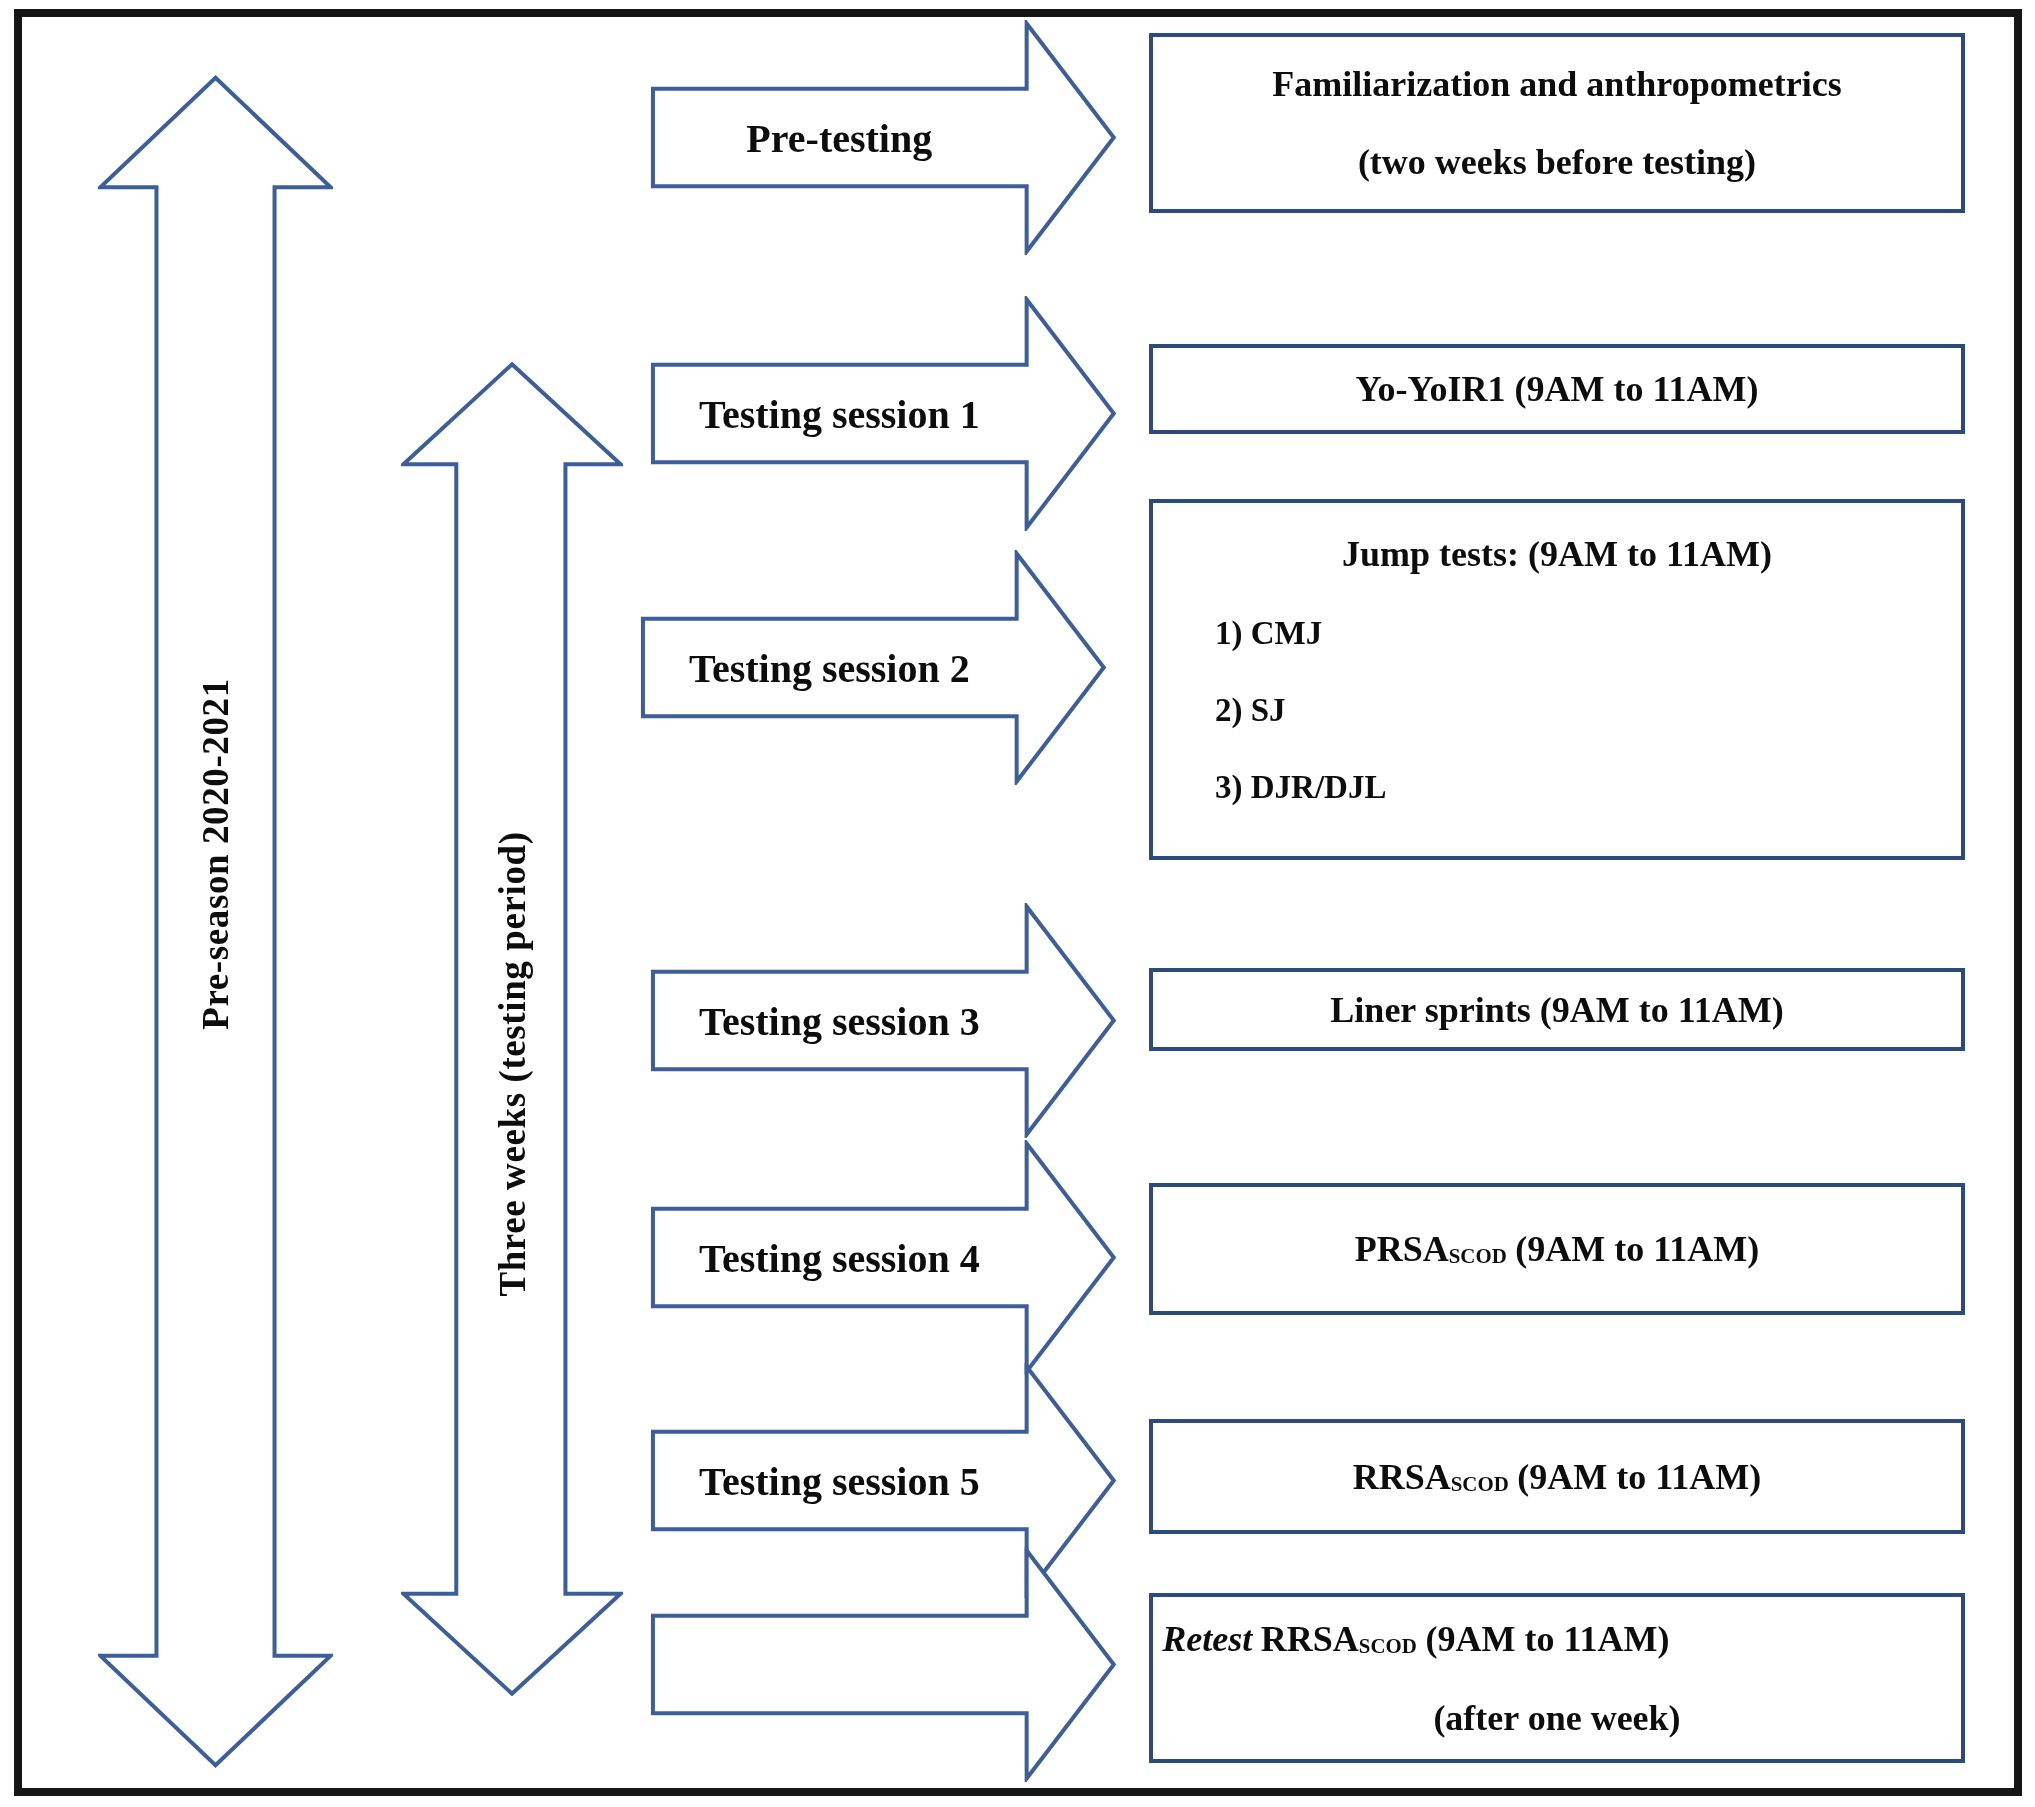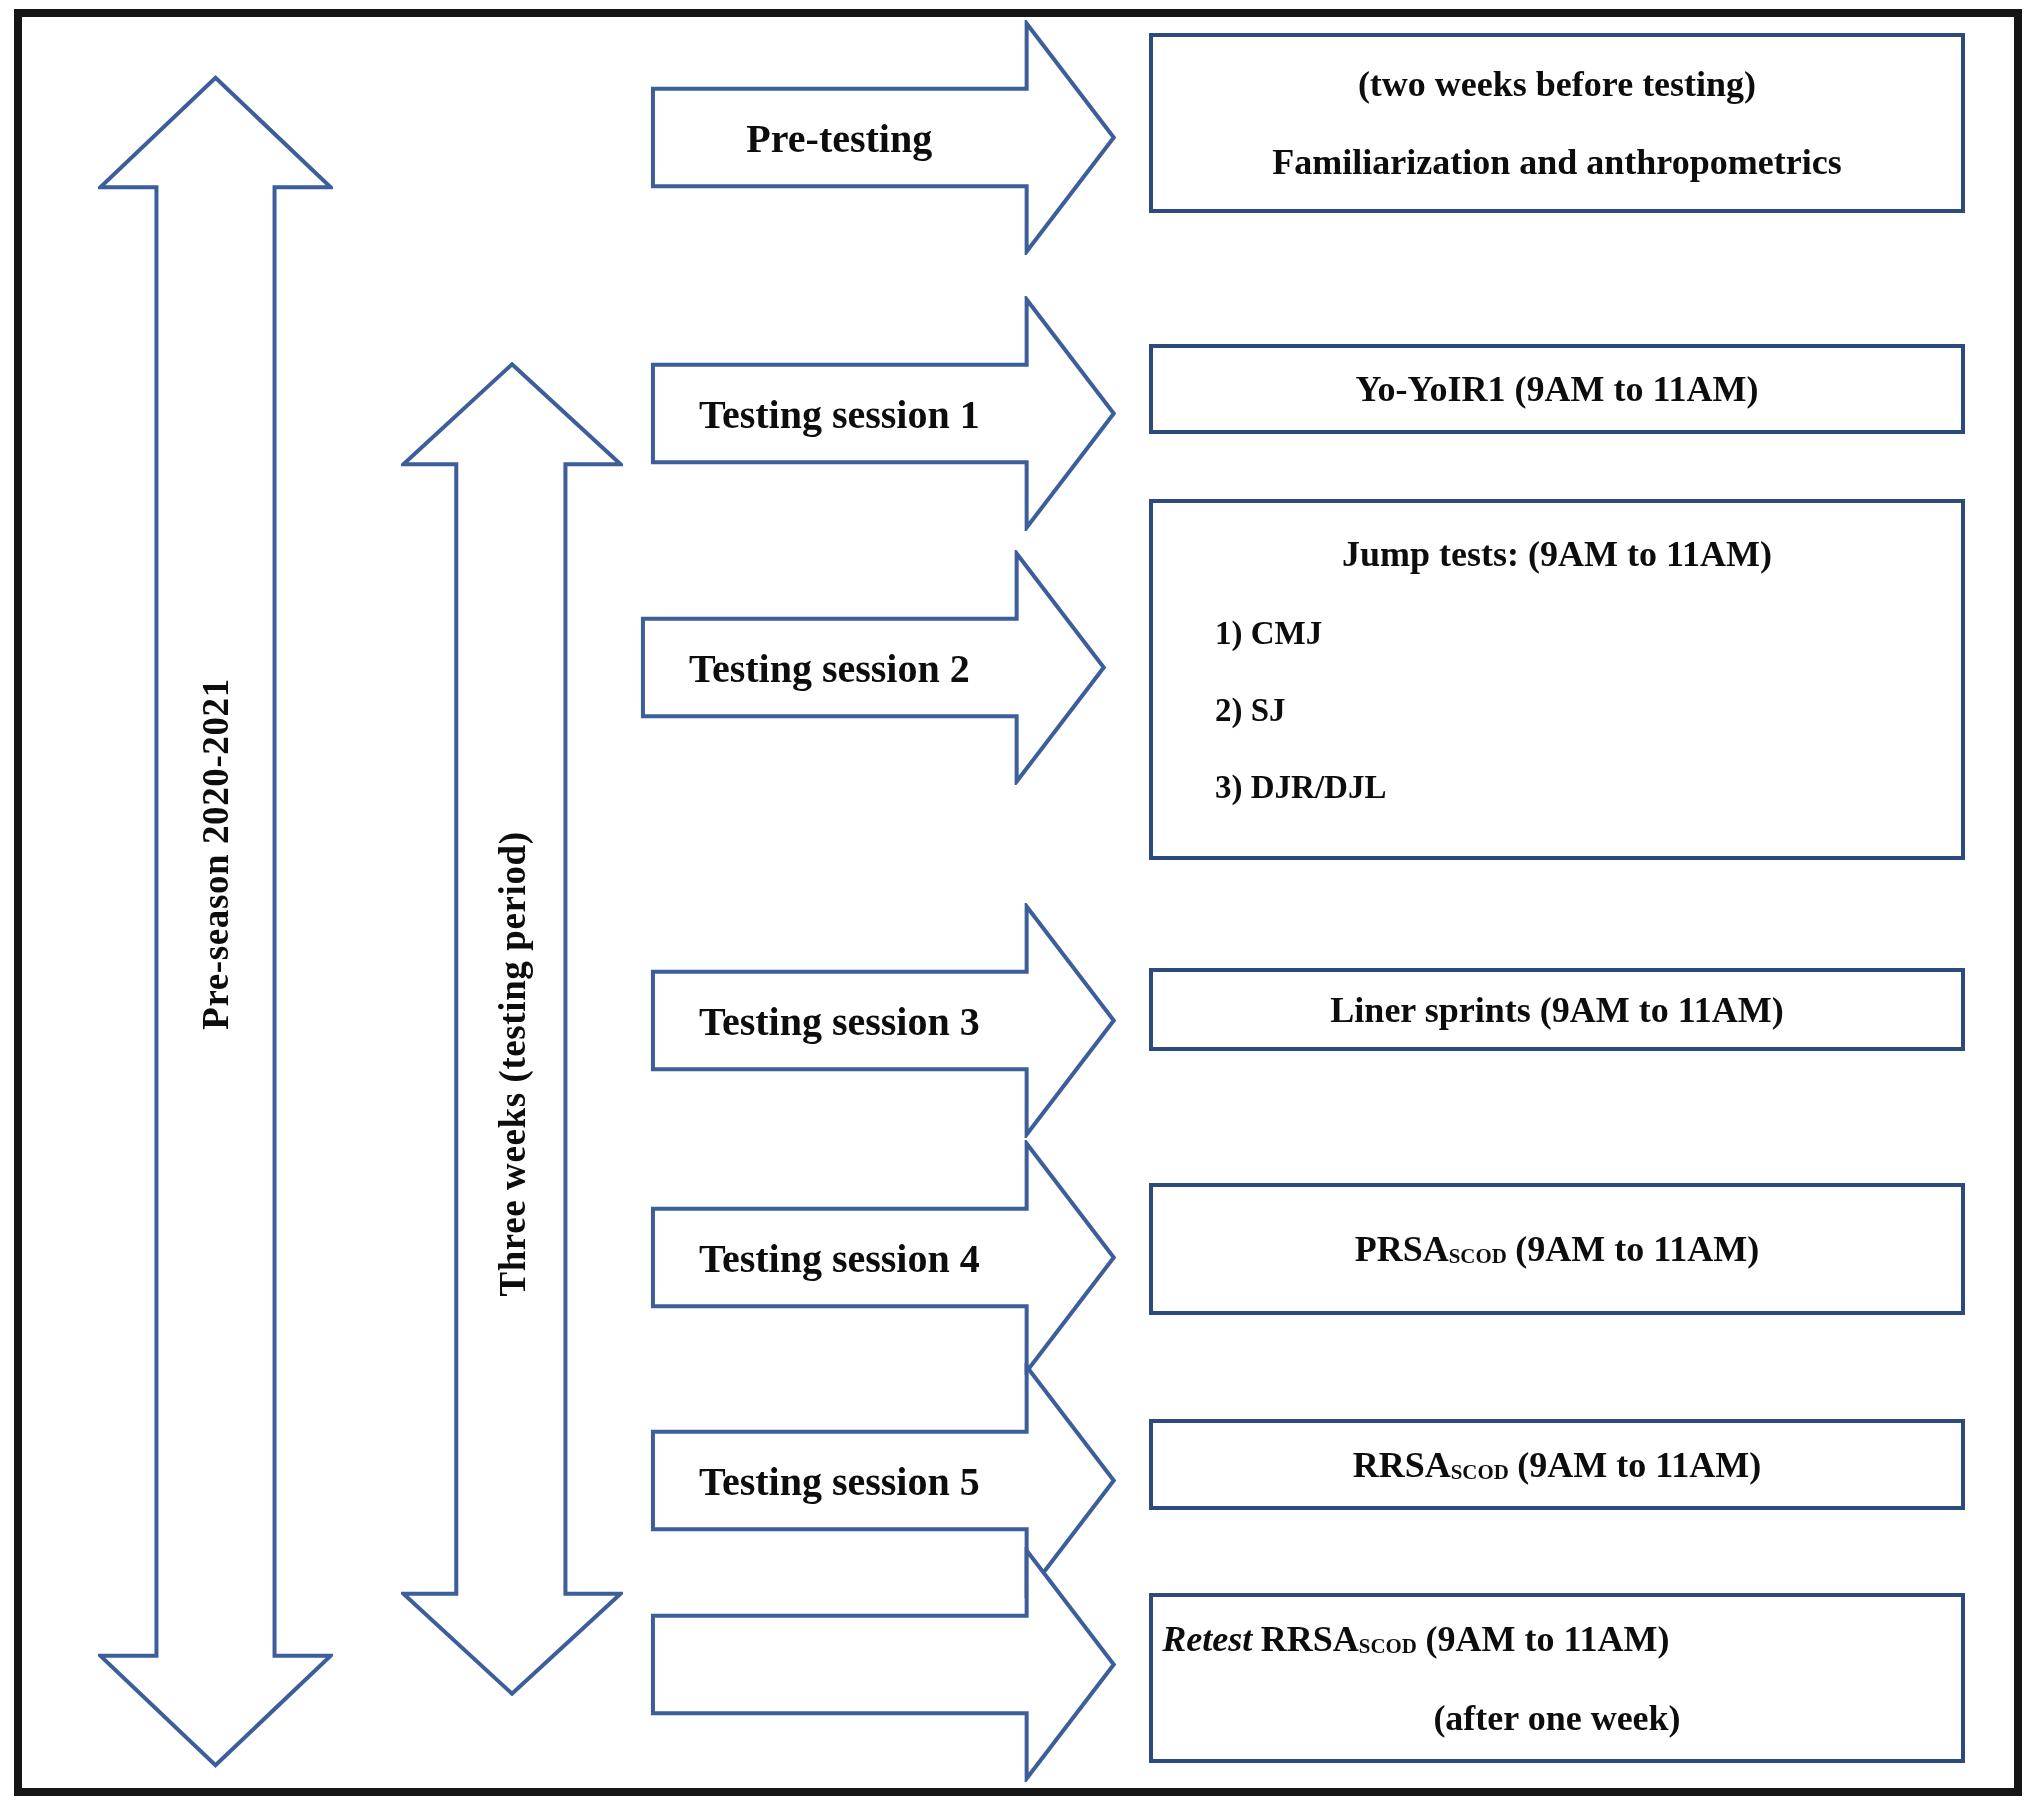--- a/index.html
+++ b/index.html
@@ -113,22 +113,22 @@
   </div>
   <div class="vlabel" style="left:512px; top:1064px;">Three weeks (testing period)</div>
 
   <div class="harrow" style="left:650px; top:20px;">
     <svg width="469" height="235" viewBox="0 0 816 410">
       <polygon points="4,120 656,120 656,6 808,205 656,404 656,290 4,290"></polygon>
     </svg>
     <div class="harrow-label">Pre-testing</div>
   </div>
   <div class="box two-line" style="left:1149px; top:33px; width:816px; height:180px;">
+    <div class="line">Familiarization and anthropometrics</div>
     <div class="line">(two weeks before testing)</div>
-    <div class="line">Familiarization and anthropometrics</div>
   </div>
 
   <div class="harrow" style="left:650px; top:296px;">
     <svg width="469" height="235" viewBox="0 0 816 410">
       <polygon points="4,120 656,120 656,6 808,205 656,404 656,290 4,290"></polygon>
     </svg>
     <div class="harrow-label">Testing session 1</div>
   </div>
   <div class="box" style="left:1149px; top:344px; width:816px; height:90px;">
     <div class="line">Yo-YoIR1 (9AM to 11AM)</div>
@@ -168,21 +168,21 @@
       <span>PRSA</span><span class="subsc">SCOD</span><span class="gap">(9AM to 11AM)</span>
     </div>
   </div>
 
   <div class="harrow" style="left:650px; top:1363px;">
     <svg width="469" height="235" viewBox="0 0 816 410">
       <polygon points="4,120 656,120 656,6 808,205 656,404 656,290 4,290"></polygon>
     </svg>
     <div class="harrow-label">Testing session 5</div>
   </div>
-  <div class="box" style="left:1149px; top:1419px; width:816px; height:91px;">
+  <div class="box" style="left:1149px; top:1419px; width:816px; height:115px;">
     <div class="line">
       <span>RRSA</span><span class="subsc">SCOD</span><span class="gap">(9AM to 11AM)</span>
     </div>
   </div>
 
   <div class="harrow" style="left:650px; top:1547px;">
     <svg width="469" height="235" viewBox="0 0 816 410">
       <polygon points="4,120 656,120 656,6 808,205 656,404 656,290 4,290"></polygon>
     </svg>
   </div>

